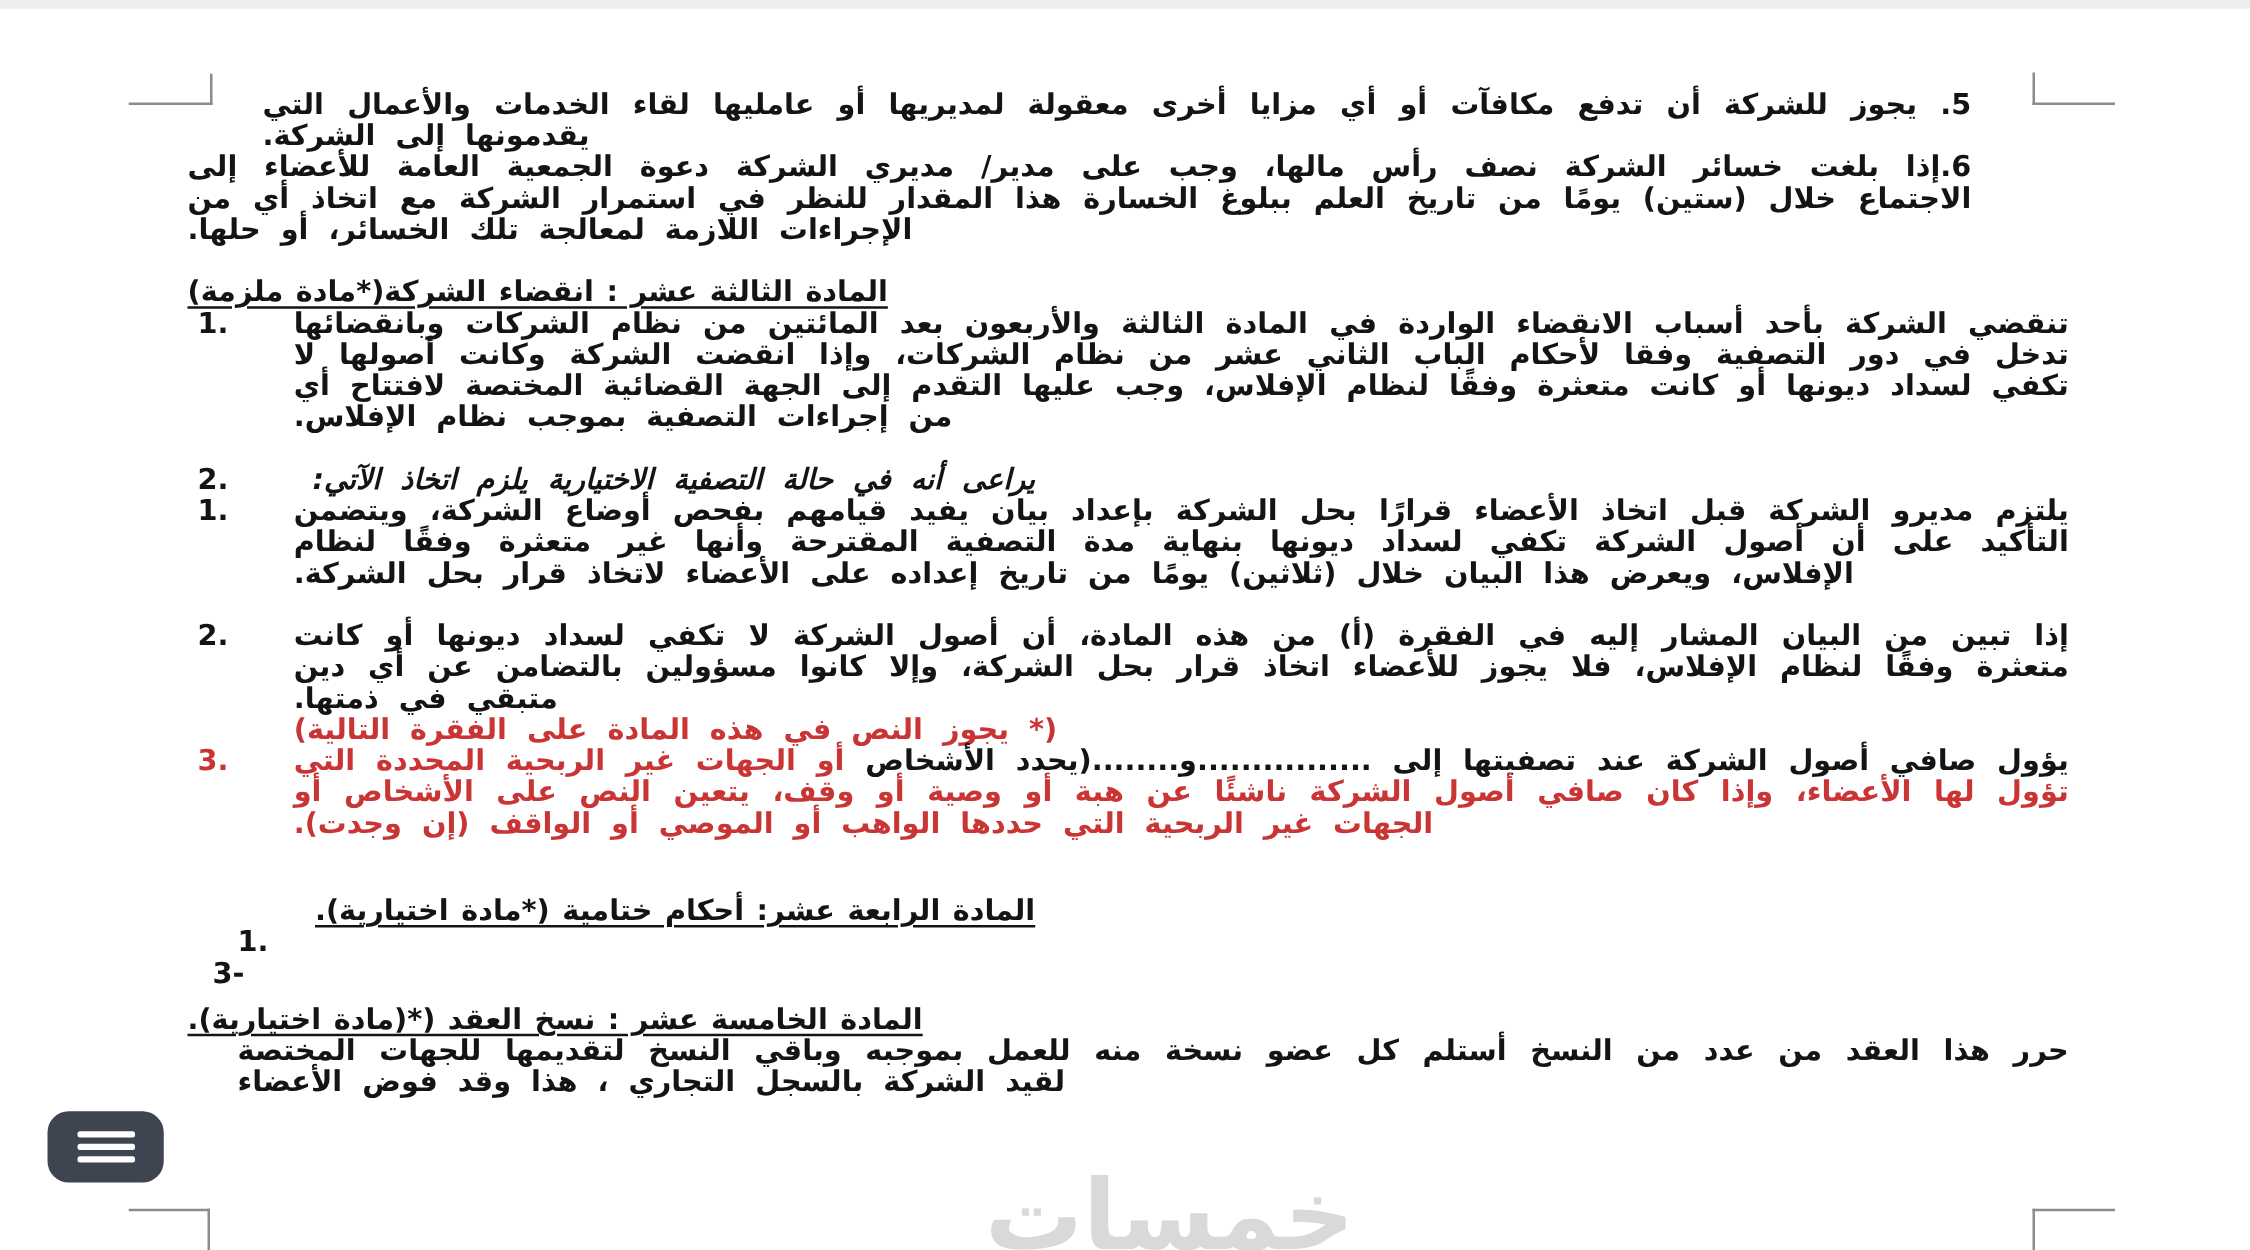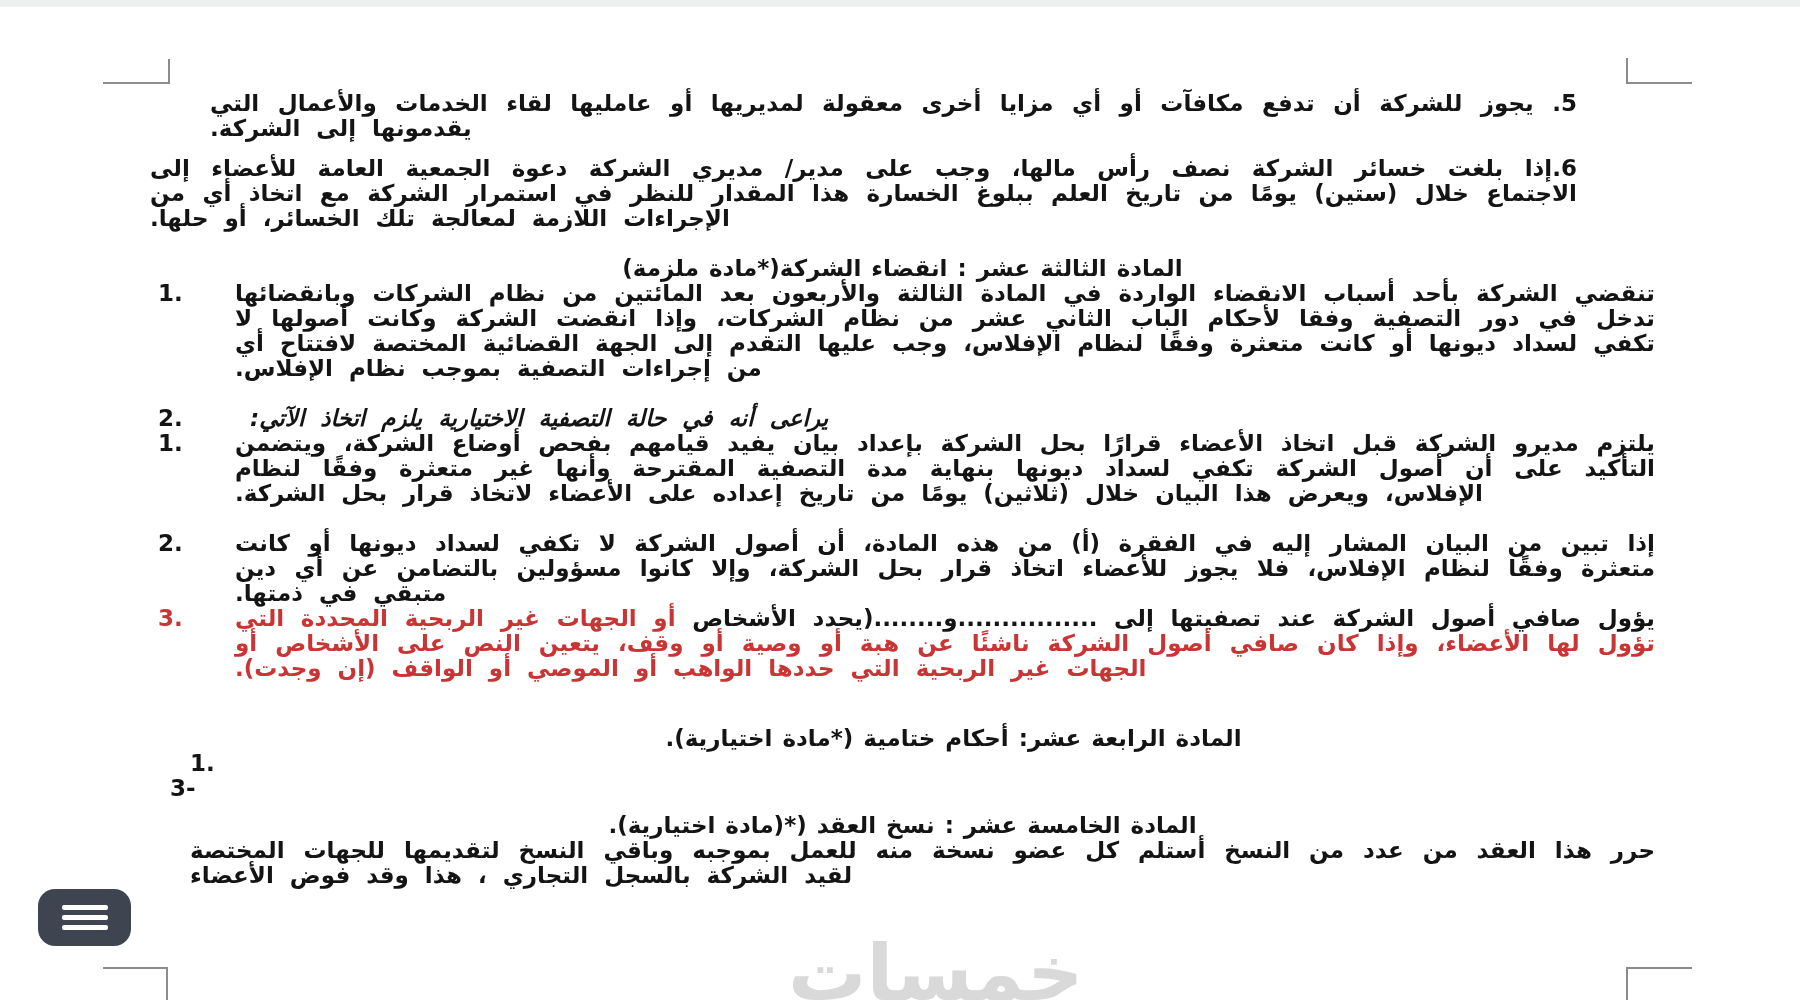--- a/index.html
+++ b/index.html
@@ -28,25 +28,26 @@
   .content {
     position: absolute; left: 150px; top: 72px; width: 1505px;
     direction: rtl;
     font-size: 23px;
     line-height: 25px;
     word-spacing: 8px;
   }
 
   .jp { text-align: justify; text-align-last: left; }
 
-  .p5 { min-height: 50px;  padding-right: 78px; padding-left: 60px; margin-top: 19px; }
-  .p6 { min-height: 100px; padding-right: 78px; margin-top: 15px; }
+  .p5 { min-height: 50px;  padding-right: 78px; padding-left: 60px; }
+  .p6 { min-height: 100px; padding-right: 78px; }
 
   .heading {
-    direction: rtl; text-align: center;
+    direction: rtl; text-align: left;
+    text-decoration: underline;
     text-decoration-thickness: 2px;
     text-underline-offset: 4px;
     min-height: 25px;
     word-spacing: 2px;
   }
   .h14 { margin-top: 20px; margin-left: 102px; }
   .h15 { margin-top: 12px; }
 
   .li { position: relative; }
   .li .num {
@@ -130,20 +131,21 @@
   <div class="li li21">
     <span class="num">1.</span>
     <span class="txt">يلتزم مديرو الشركة قبل اتخاذ الأعضاء قرارًا بحل الشركة بإعداد بيان يفيد قيامهم بفحص أوضاع الشركة، ويتضمن التأكيد على أن أصول الشركة تكفي لسداد ديونها بنهاية مدة التصفية المقترحة وأنها غير متعثرة وفقًا لنظام الإفلاس، ويعرض هذا البيان خلال (ثلاثين) يومًا من تاريخ إعداده على الأعضاء لاتخاذ قرار بحل الشركة.</span>
   </div>
 
   <div class="li li22">
     <span class="num">2.</span>
     <span class="txt">إذا تبين من البيان المشار إليه في الفقرة (أ) من هذه المادة، أن أصول الشركة لا تكفي لسداد ديونها أو كانت متعثرة وفقًا لنظام الإفلاس، فلا يجوز للأعضاء اتخاذ قرار بحل الشركة، وإلا كانوا مسؤولين بالتضامن عن أي دين متبقي في ذمتها.</span>
   </div>
 
+  <p class="red-note">(* يجوز النص في هذه المادة على الفقرة التالية)</p>
 
   <div class="li li3">
     <span class="num red">3.</span>
     <span class="txt"><span>يؤول صافي أصول الشركة عند تصفيتها إلى ................و........(يحدد الأشخاص </span><span class="red">أو الجهات غير الربحية المحددة التي تؤول لها الأعضاء، وإذا كان صافي أصول الشركة ناشئًا عن هبة أو وصية أو وقف، يتعين النص على الأشخاص أو الجهات غير الربحية التي حددها الواهب أو الموصي أو الواقف (إن وجدت).</span></span>
   </div>
 
   <p class="heading h14">المادة الرابعة عشر: أحكام ختامية (*مادة اختيارية).</p>
 
   <div class="left-item">
     <span class="num-inline">1.</span>

